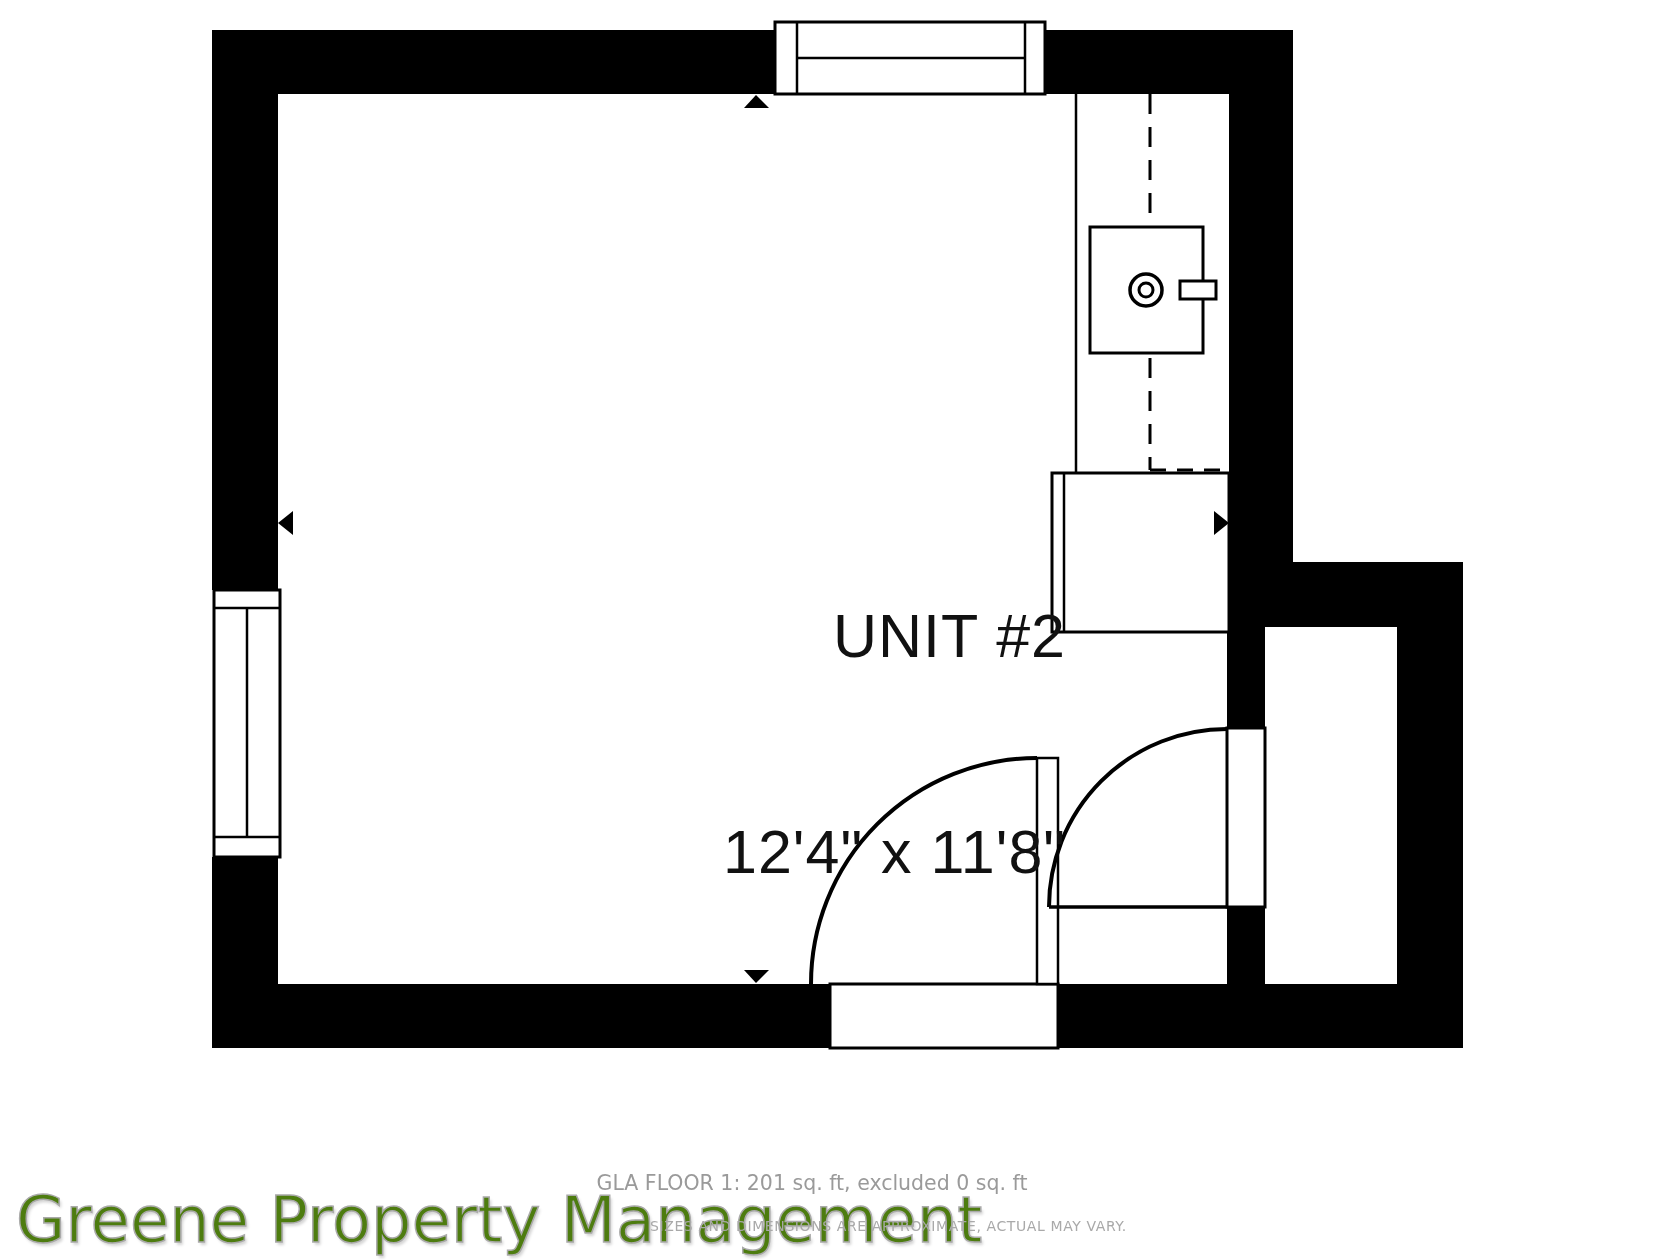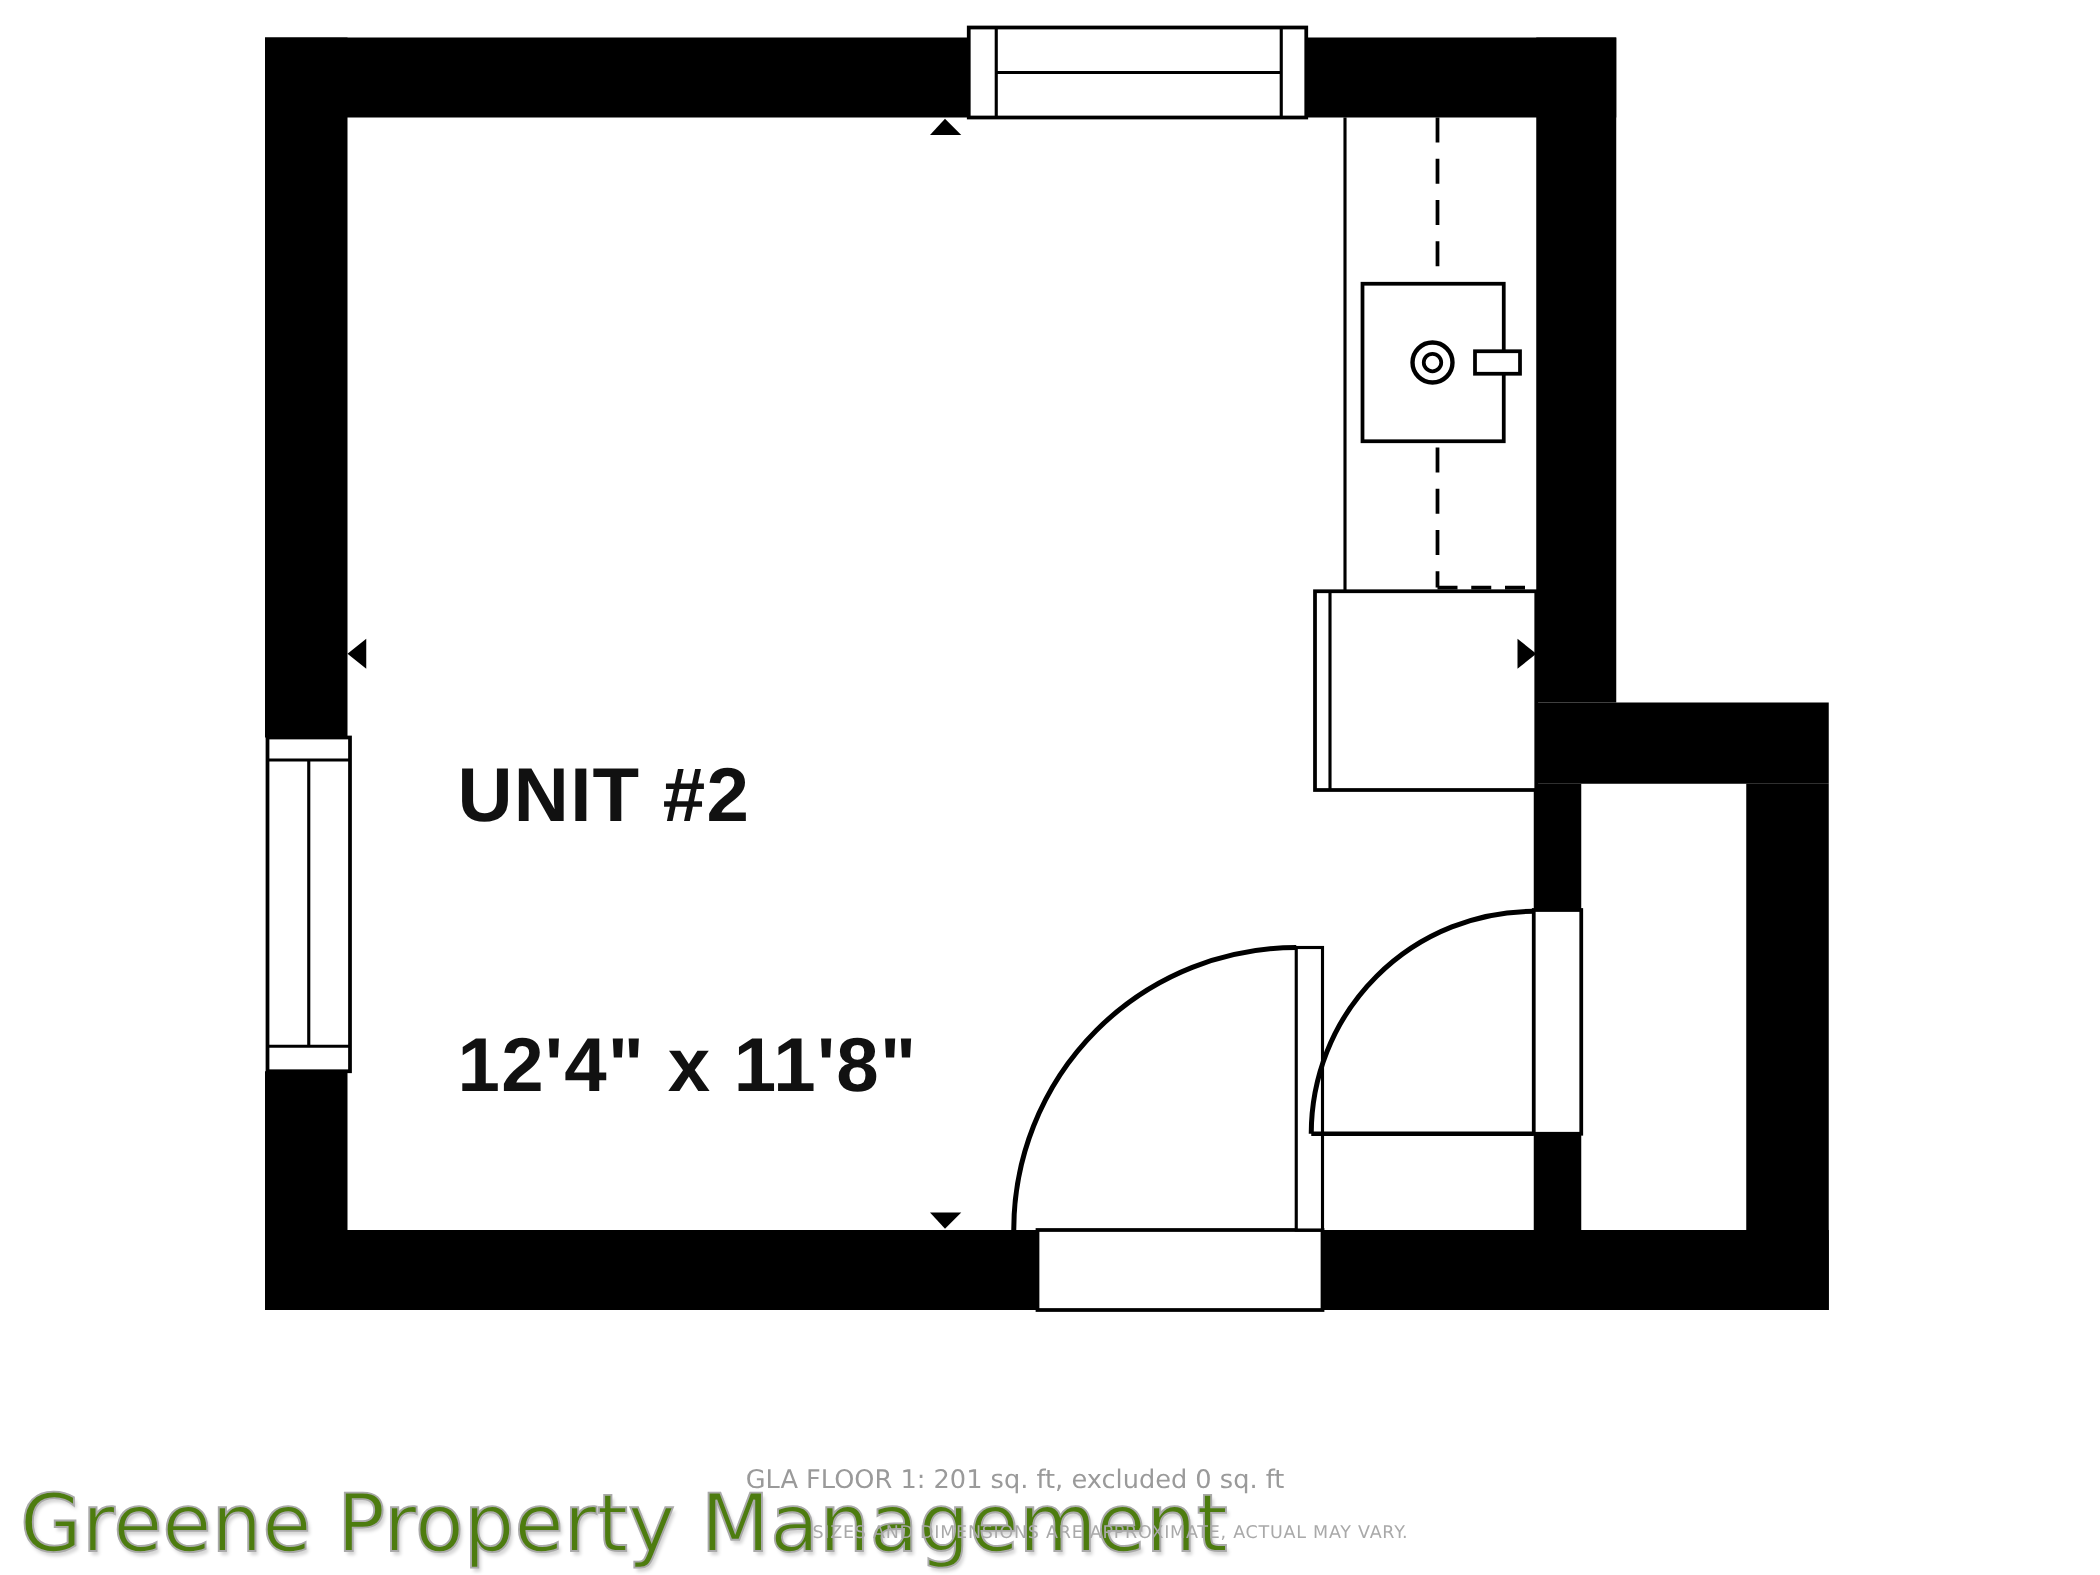--- a/index.html
+++ b/index.html
@@ -1,21 +1,21 @@
 <!DOCTYPE html>
 <html><head>
 <meta charset="utf-8">
 <style>
   html,body{margin:0;padding:0;background:#ffffff;}
   #canvas{position:relative;width:1680px;height:1260px;background:#ffffff;overflow:hidden;
           font-family:"DejaVu Sans",sans-serif;}
   #plan-svg{position:absolute;left:0;top:0;z-index:1;}
   .txt{position:absolute;white-space:pre;}
-  #unit-block{left:366px;top:456px;width:700px;text-align:left;z-index:3;
-    font-family:"Liberation Sans",sans-serif;font-weight:700;color:#111;
+  #unit-block{left:366px;top:456px;width:700px;text-align:right;z-index:3;
+    font-family:"Liberation Sans",sans-serif;font-weight:400;color:#111;
     font-size:61px;line-height:72px;letter-spacing:1px;}
   #notes-block{left:462px;top:1110px;width:700px;text-align:center;z-index:3;
     color:#9a9a9a;font-size:20.5px;line-height:29.5px;}
   #disclaimer{left:650px;top:1218px;z-index:3;color:#a9a9a9;font-size:14px;letter-spacing:0.6px;}
   #watermark{left:16px;top:1186px;z-index:2;color:#4d7c0f;font-size:64px;line-height:68px;
     -webkit-text-stroke:1.5px #aaaaaa;
     text-shadow:2px 3px 3px #d4d4d4;}
 </style>
 </head>
 <body>

